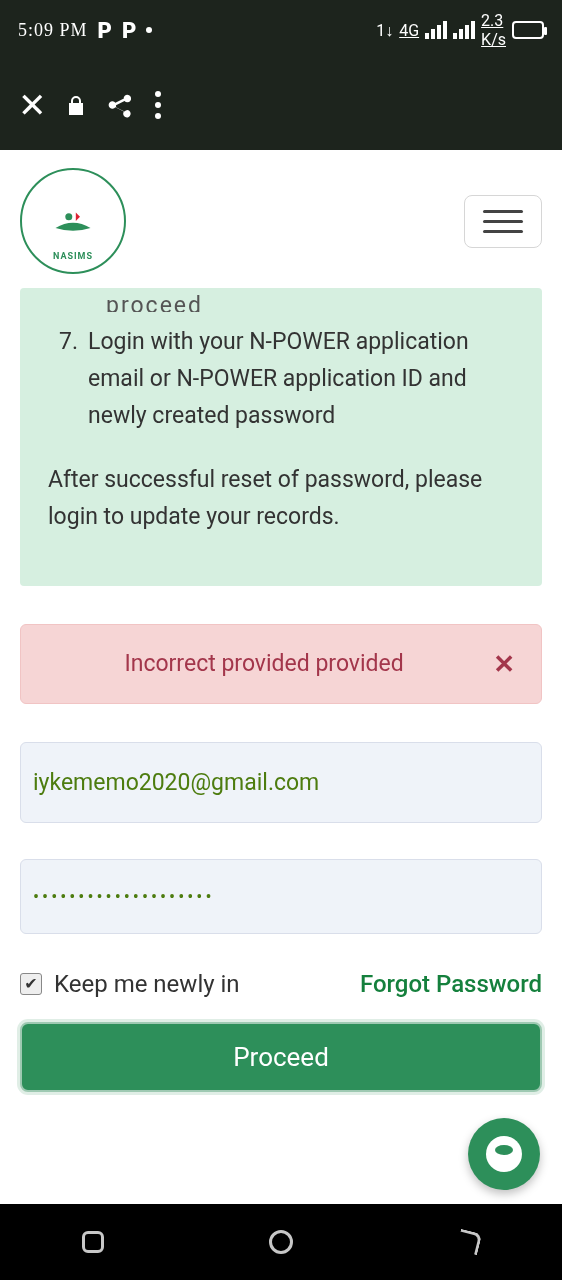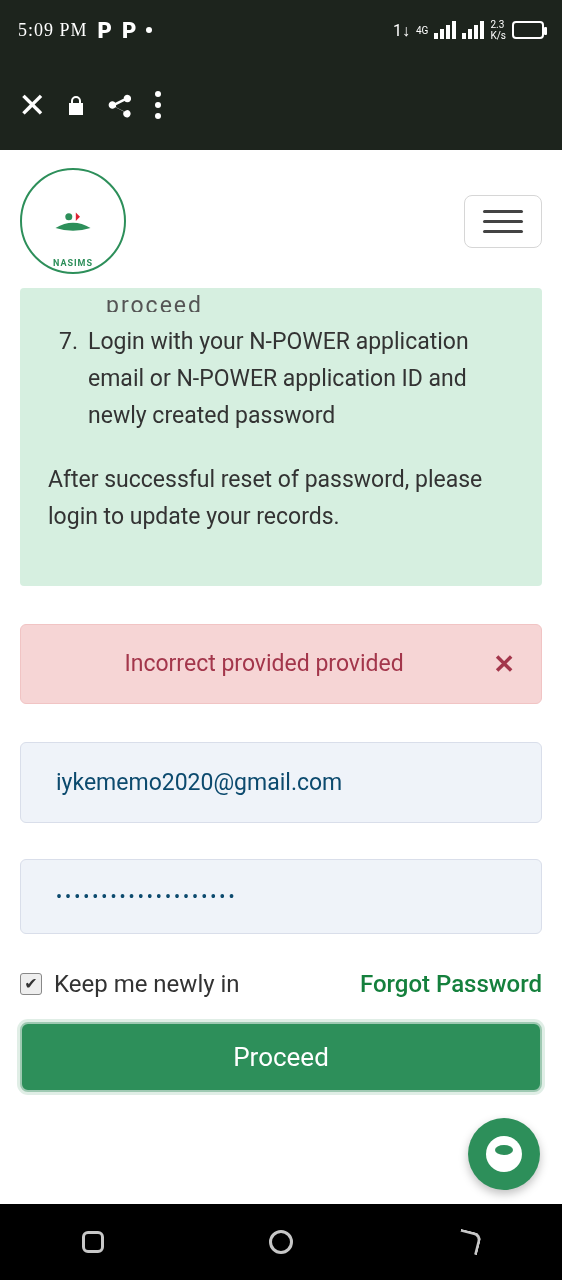--- a/index.html
+++ b/index.html
@@ -11,56 +11,56 @@
     .status-left { flex:1; display:flex; align-items:center; gap:10px; }
     .time { font-family: Georgia, serif; letter-spacing:1px; font-size:18px; }
     .status-bold { font-weight:900; font-size:22px; }
     .status-dot { width:6px; height:6px; background:#fff; border-radius:50%; }
     .status-right { display:flex; align-items:center; gap:6px; }
     .signal-bars { display:flex; align-items:flex-end; gap:2px; }
     .signal-bars span { width:4px; background:#fff; }
     .sb1{height:6px}.sb2{height:10px}.sb3{height:14px}.sb4{height:18px}
     .battery { border:2px solid #fff; border-radius:4px; width:32px; height:18px; position:relative; }
     .battery::after { content:""; position:absolute; right:-5px; top:4px; width:3px; height:8px; background:#fff; border-radius:1px; }
-    .sup { font-size:10px; }
+    .sup { font-size:16px;text-decoration:underline; }
 
     
     .app-bar { background:#1d241d; color:#fff; height:90px; display:flex; align-items:center; padding:0 18px; gap:20px; }
     .close-x { font-size:34px; font-weight:300; line-height:1; }
     .lock-icon svg { display:block; }
     .title-wrap { flex:1; font-family:"Brush Script MT","Segoe Script",cursive; }
     .title-main { font-size:26px; }
     .title-sub { font-size:18px; }
     .share-icon, .more-icon { display:flex; align-items:center; }
     .more-dots { display:flex; flex-direction:column; gap:5px; }
     .more-dots span { width:6px; height:6px; border-radius:50%; background:#fff; }
 
     
     .site-header { display:flex; align-items:center; justify-content:space-between; padding:18px 20px 14px; }
     .logo { width:106px; height:106px; border-radius:50%; border:2px solid #2d8f5a; position:relative; background:#fff; display:flex; align-items:center; justify-content:center; }
     .logo-inner { width:54px; height:28px; }
-    .logo-text { position:absolute; bottom:4px; left:50%; transform:translateX(-50%); font-size:9px; font-weight:bold; color:#2d8f5a; letter-spacing:1px; }
+    .logo-text { position:absolute; bottom:11px; left:50%; transform:translateX(-50%); font-size:9px; font-weight:bold; color:#2d8f5a; letter-spacing:1px; }
     .hamburger { border:1px solid #d6d6d6; border-radius:8px; padding:14px 18px; display:flex; flex-direction:column; gap:7px; }
     .hamburger span { width:40px; height:3px; background:#444; border-radius:2px; }
 
     
     .content { flex:1; padding:0 20px; overflow:hidden; }
 
     .info-box { background:#d6efe0; border-radius:4px; padding:0 28px 50px; font-size:23px; color:#333; line-height:1.6; position:relative; }
     .info-cut { font-size:23px; color:#555; padding-left:58px; letter-spacing:2px; margin-bottom:12px; height:24px; overflow:hidden; }
     .info-item { display:flex; gap:10px; margin-bottom:28px; }
     .info-num { min-width:30px; text-align:right; }
     .info-text { flex:1; }
     .info-foot { }
 
     .alert-error { margin-top:38px; background:#f6d5d5; border:1px solid #f1c4c4; border-radius:6px; padding:24px 20px; display:flex; align-items:center; justify-content:space-between; }
     .alert-text { color:#a3364b; font-size:23px; flex:1; text-align:center; }
     .alert-close { color:#a3364b; font-size:26px; font-weight:bold; padding:0 6px; }
 
-    .field { margin-top:38px; background:#eff3f9; border:1px solid #d9deea; border-radius:6px; padding:26px 35px; font-size:23px; color:#0c4a6e; }
+    .field { margin-top:38px; background:#eff3f9; border:1px solid #d9deea; border-radius:6px; padding:26px 12px; font-size:23px; color:#4d7c0f; }
     .field.password { margin-top:36px; letter-spacing:3px; font-size:18px; }
 
     .row-opts { margin-top:36px; display:flex; align-items:center; justify-content:space-between; font-size:24px; }
     .keep { display:flex; align-items:center; gap:12px; color:#333; }
     .chk { width:22px; height:22px; border:1px solid #888; border-radius:3px; background:#eee; display:flex; align-items:center; justify-content:center; font-size:16px; color:#333; }
     .forgot { color:#15803d; font-weight:500; }
 
     .proceed-btn { margin-top:24px; background:#2d8f5a; color:#fff; border:2px solid #9ec9b2; border-radius:8px; height:70px; display:flex; align-items:center; justify-content:center; font-size:26px; box-shadow:0 0 0 3px rgba(45,143,90,.15); }
 
     .fab { position:absolute; right:22px; bottom:90px; width:72px; height:72px; border-radius:50%; background:#2d8f5a; display:flex; align-items:center; justify-content:center; box-shadow:0 4px 10px rgba(0,0,0,.25); }

